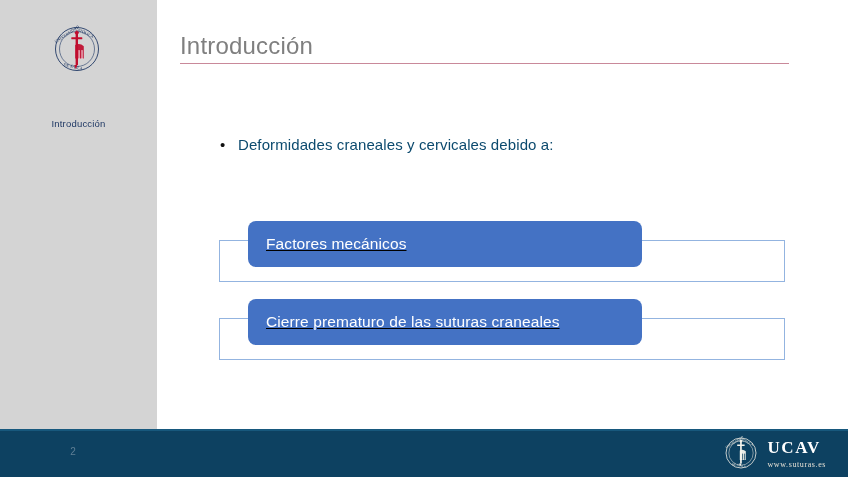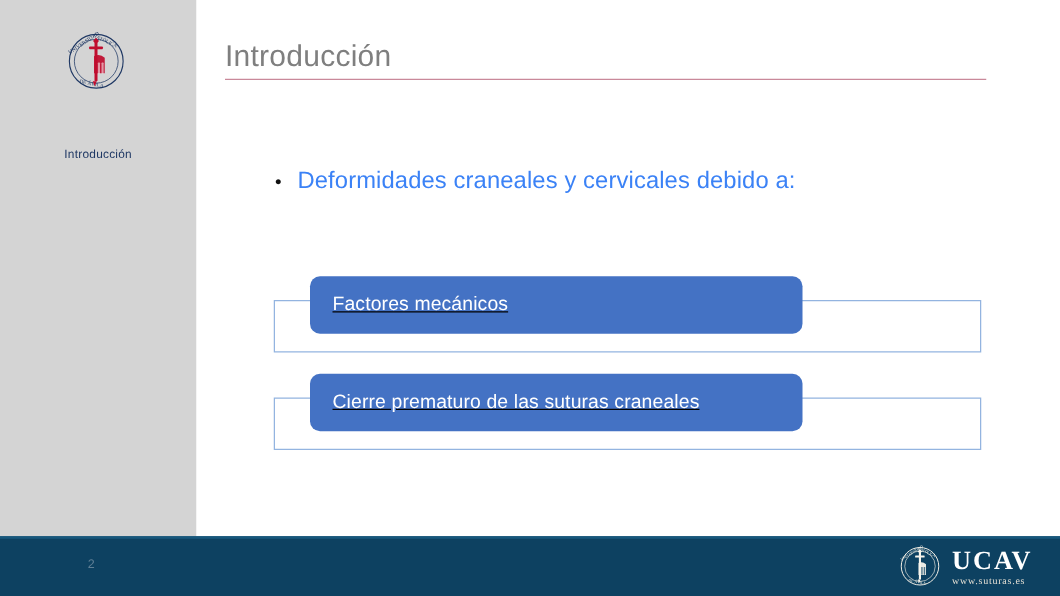--- a/index.html
+++ b/index.html
@@ -81,22 +81,22 @@
     display: flex;
     align-items: baseline;
   }
   #bullet-marker {
     width: 18px;
     font-size: 15px;
     color: #111111;
     line-height: 24px;
   }
   #bullet-text {
-    font-size: 19px;
-    color: #3b82f6;
+    font-size: 15px;
+    color: #0c4a6e;
     line-height: 24px;
     letter-spacing: 0.1px;
     white-space: nowrap;
   }
 
   
   .group {
     position: absolute;
     left: 219px;
     width: 566px;
@@ -176,21 +176,21 @@
     width: 34px;
     height: 36px;
   }
   #footer-wordmark {
     display: flex;
     flex-direction: column;
     justify-content: center;
   }
   #ucav-name {
     color: #ffffff;
-    font-size: 21px;
+    font-size: 17px;
     font-weight: 700;
     letter-spacing: 1.6px;
     line-height: 22px;
     font-family: "Liberation Serif", serif;
   }
   #ucav-url {
     color: #e8e2d6;
     font-size: 8px;
     letter-spacing: 0.6px;
     line-height: 11px;

